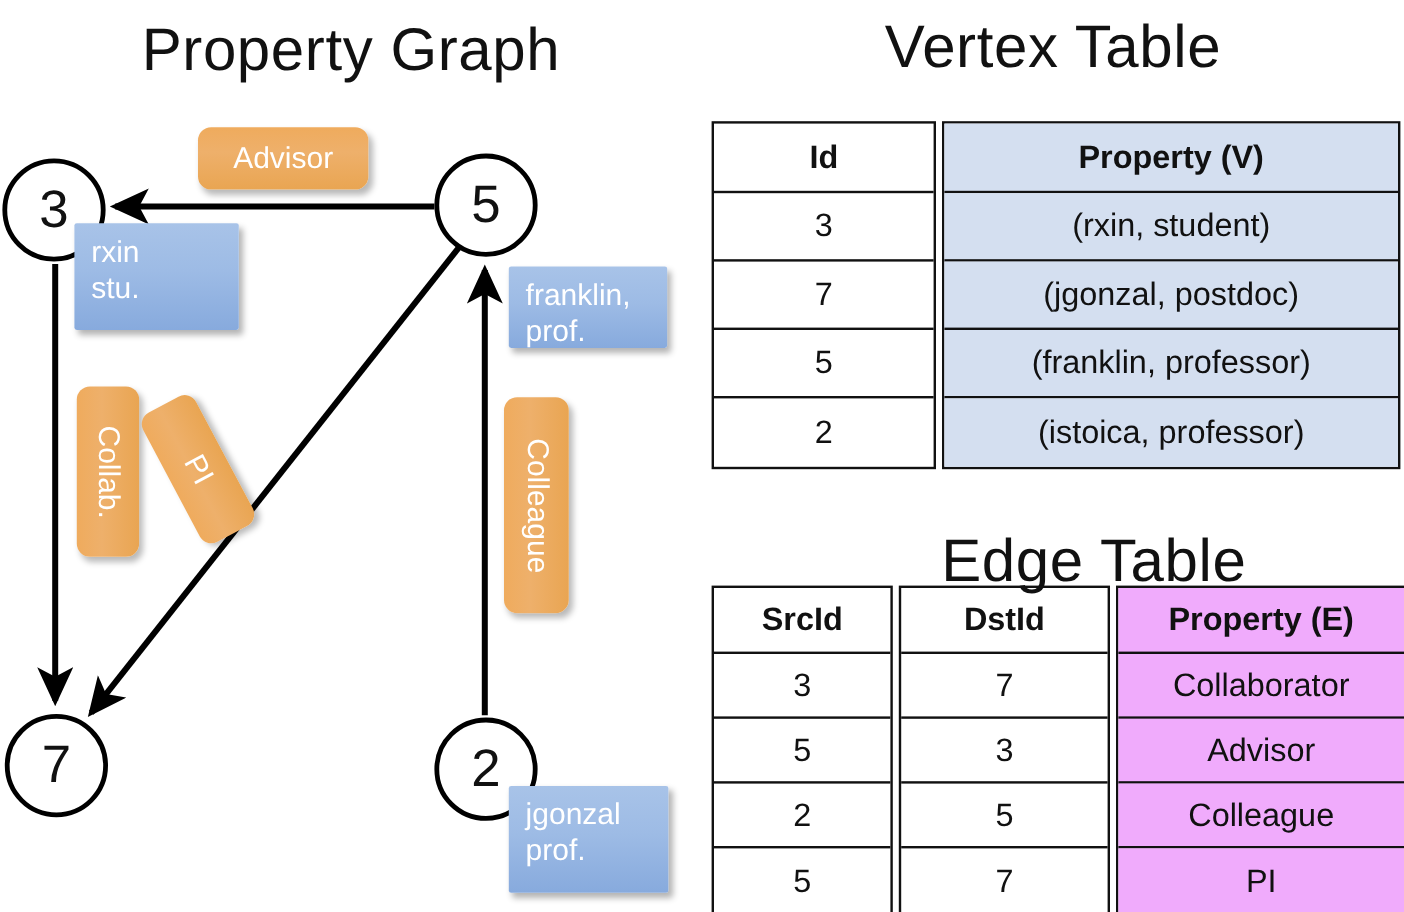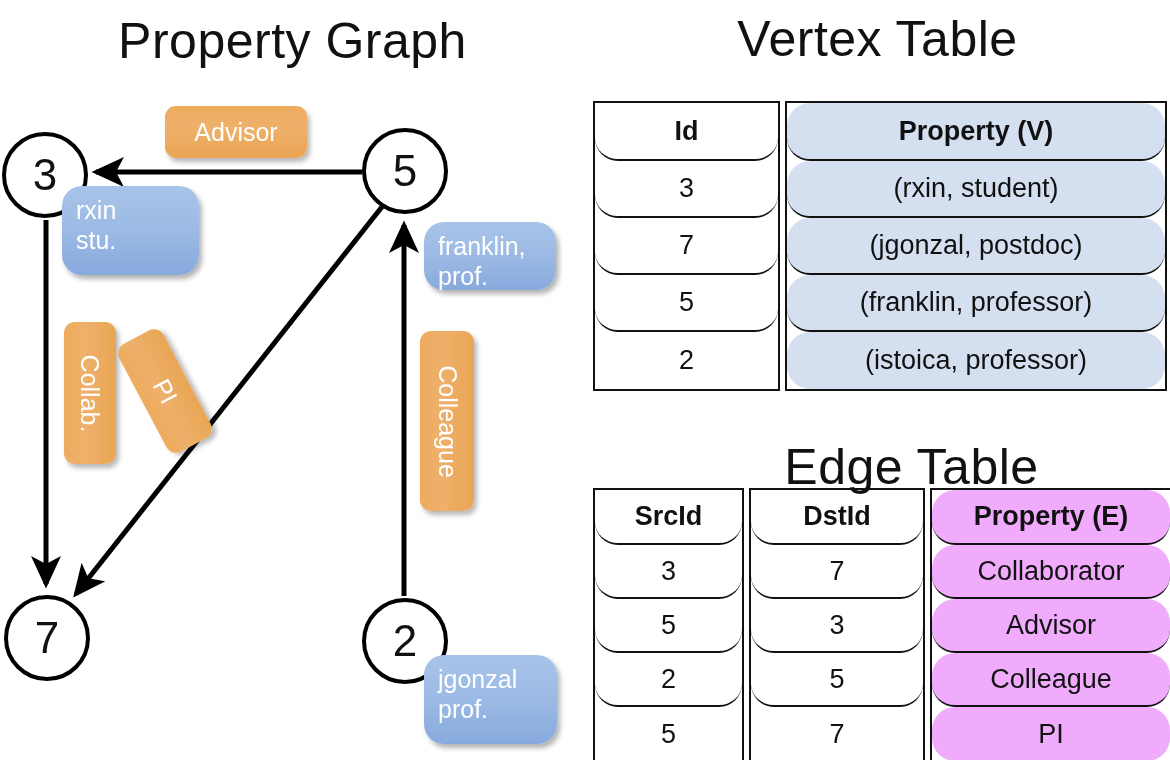--- a/index.html
+++ b/index.html
@@ -59,21 +59,21 @@
     z-index: 3;
   }
   #node-3 { left: 2px;   top: 132px; }
   #node-5 { left: 362px; top: 128px; }
   #node-7 { left: 4px;   top: 595px; }
   #node-2 { left: 362px; top: 598px; }
 
   
   .vbox {
     position: absolute;
-    border-radius: 20px;
+    border-radius: 2px;
     background: linear-gradient(to bottom, #a8c3e8 0%, #9dbbe5 45%, #87aadd 100%);
     box-shadow: 3px 4px 5px rgba(0,0,0,0.30);
     color: #ffffff;
     font-family: "Liberation Sans", sans-serif;
     font-weight: 300;
     font-size: 25px;
     line-height: 1.18;
     padding: 10px 14px;
     box-sizing: border-box;
     z-index: 4;
@@ -131,21 +131,20 @@
     border-bottom: 2px solid #111;
     box-sizing: border-box;
     display: flex;
     align-items: center;
     justify-content: center;
     font-family: "Liberation Sans", sans-serif;
     font-weight: 300;
     font-size: 27px;
     color: #111;
     white-space: nowrap;
-    border-radius: 23px;
   }
   .cell:last-child { border-bottom: none; }
   .cell.head { font-weight: 700; }
   .blue  { background: #d4dff0; }
   .peach { background: #f0abfc; }
 
   
   #vertex-table { left: 593px; top: 101px; }
   #vertex-table .col-id   { width: 187px; }
   #vertex-table .col-prop { width: 382px; }

